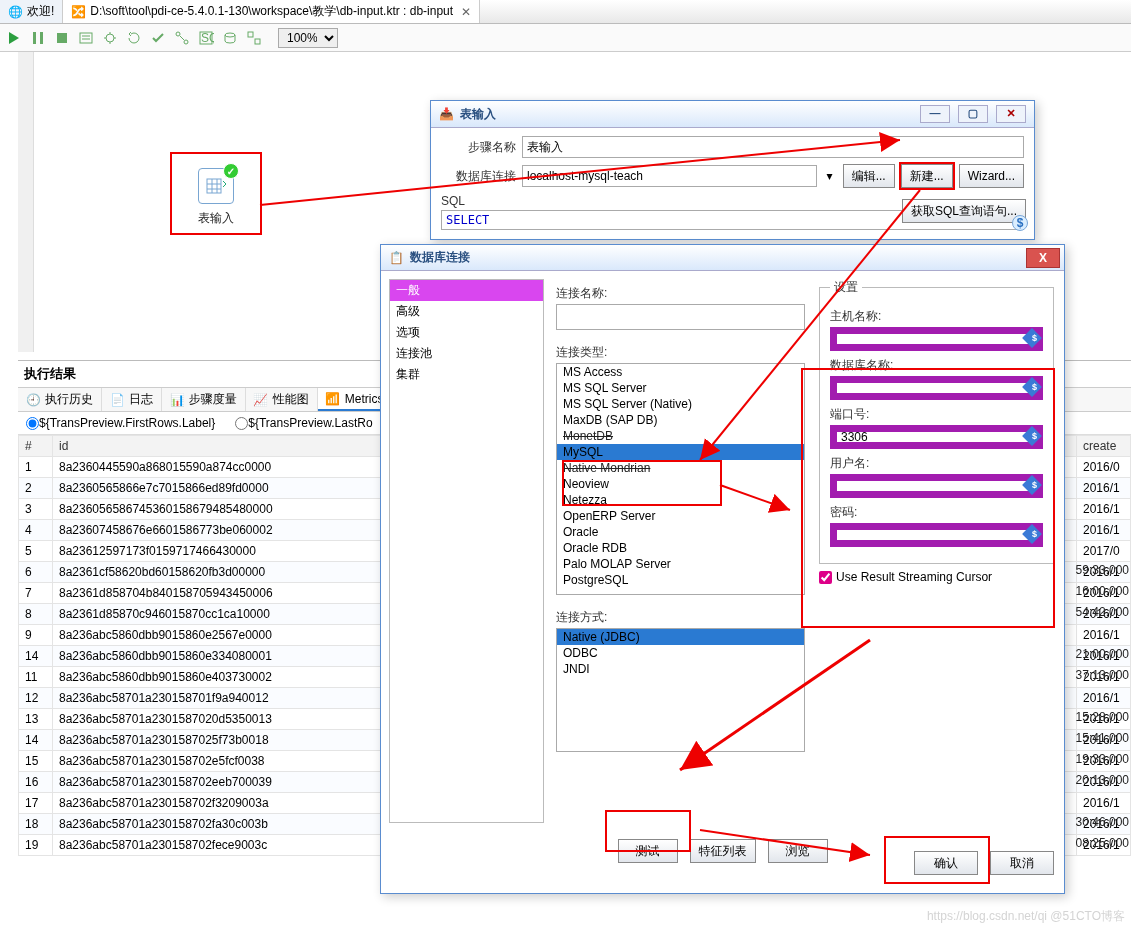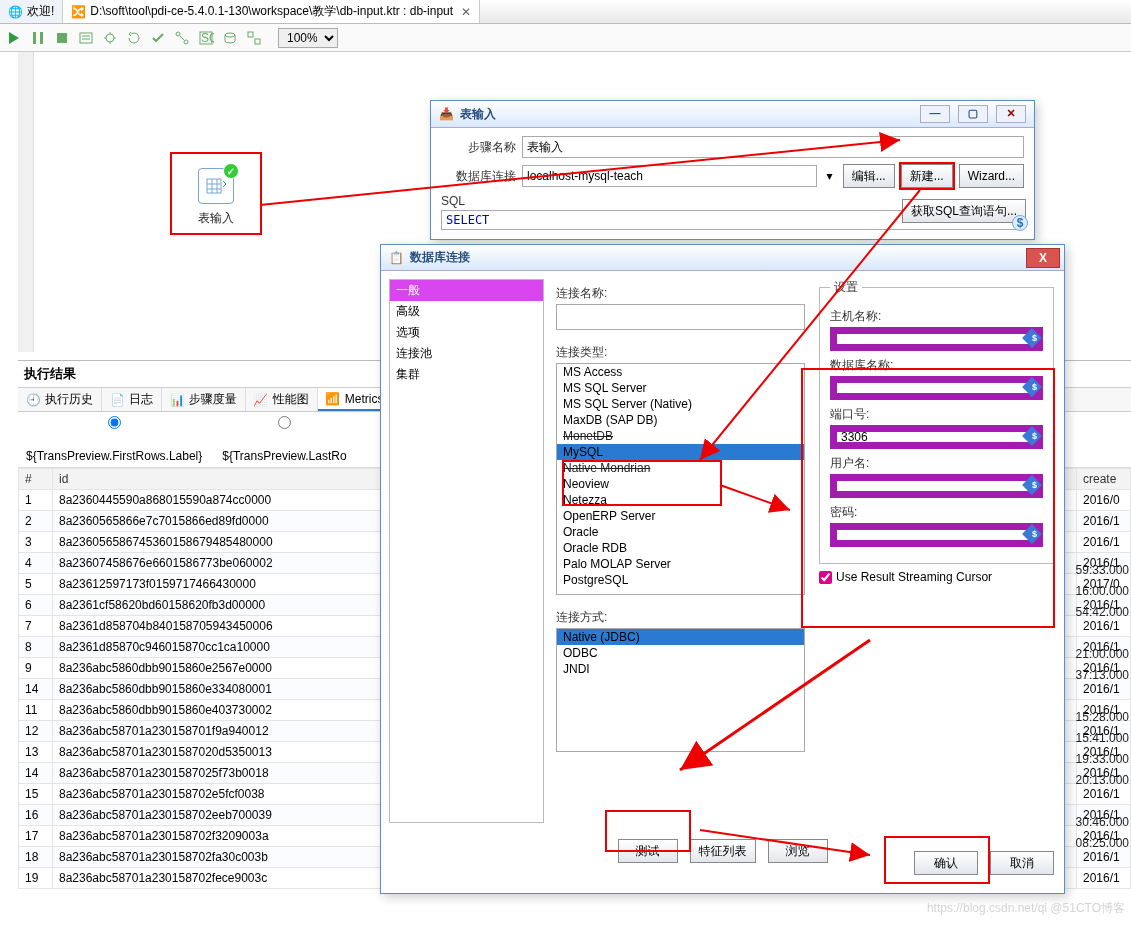--- a/index.html
+++ b/index.html
@@ -27,21 +27,21 @@
 .node-icon .check { position:absolute; top:-6px; right:-6px; width:16px; height:16px; border-radius:50%; background:#3c3; border:1px solid #fff; display:flex; align-items:center; justify-content:center; color:#fff; font-size:10px; font-weight:bold; }
 .node-label { margin-top:6px; color:#222; }
 
 
 .results { position:absolute; left:18px; right:0; top:360px; bottom:0; border-top:1px solid #bbb; background:#fff; }
 .results h3 { font-size:13px; font-weight:bold; padding:4px 6px; border-bottom:1px solid #ccc; }
 .res-tabs { display:flex; gap:0; border-bottom:1px solid #ccc; background:#f7f7f7; }
 .res-tab { display:flex; align-items:center; gap:4px; padding:3px 8px; border-right:1px solid #ddd; }
 .res-tab.sel { background:#fff; border-bottom:2px solid #2a7ad2; }
 .radios { display:flex; gap:20px; padding:4px 8px; border-bottom:1px solid #ddd; }
-.radios label { display:flex; align-items:center; gap:20px;flex-direction:column; }
+.radios label { display:flex; align-items:center; gap:0; }
 table.data { width:100%; border-collapse:collapse; }
 table.data th, table.data td { border:1px solid #e4e4e4; padding:3px 6px; text-align:left; white-space:nowrap; overflow:hidden; }
 table.data th { background:#f3f3f3; font-weight:normal; color:#333; }
 table.data tr:nth-child(even) td { background:#fafcff; }
 .rightcol { position:absolute; right:2px; top:560px; font-size:12px; color:#222; }
 .rightcol div { height:21px; line-height:21px; }
 
 
 .dialog { position:absolute; border:1px solid #5a8ccf; background:#fff; box-shadow:3px 3px 10px rgba(0,0,0,0.2); }
 .dlg-title { background:linear-gradient(#fff,#d9e8fb); border-bottom:1px solid #aac; padding:4px 8px; display:flex; align-items:center; gap:6px; font-weight:bold; color:#2a5080; }
@@ -92,21 +92,21 @@
 .chkrow input { accent-color:#d08; }
 
 #dlg2 .btnbar { display:flex; justify-content:center; gap:12px; padding:8px 0; }
 #dlg2 .btnbar .smbtn { min-width:60px; }
 #dlg2 .btnbar-right { position:absolute; right:10px; bottom:18px; display:flex; gap:12px; }
 #dlg2 .btnbar-right .smbtn { min-width:64px; }
 
 
 .anno { position:absolute; border:2px solid #e00; pointer-events:none; }
 .arrow { position:absolute; pointer-events:none; }
-.watermark { position:absolute; right:6px; bottom:10px; color:#d4d4d4; font-size:12px; }
+.watermark { position:absolute; right:6px; bottom:2px; color:#d4d4d4; font-size:12px; }
 </style>
 </head>
 <body>
 
 <div class="tabs">
   <div class="tab">
     <span>🌐</span>
     <span>欢迎!</span>
   </div>
   <div class="tab active">

